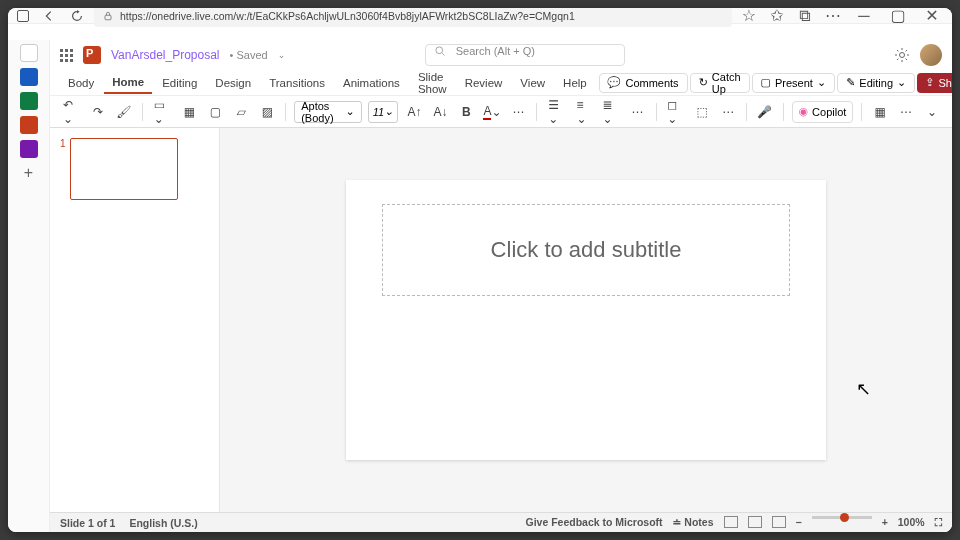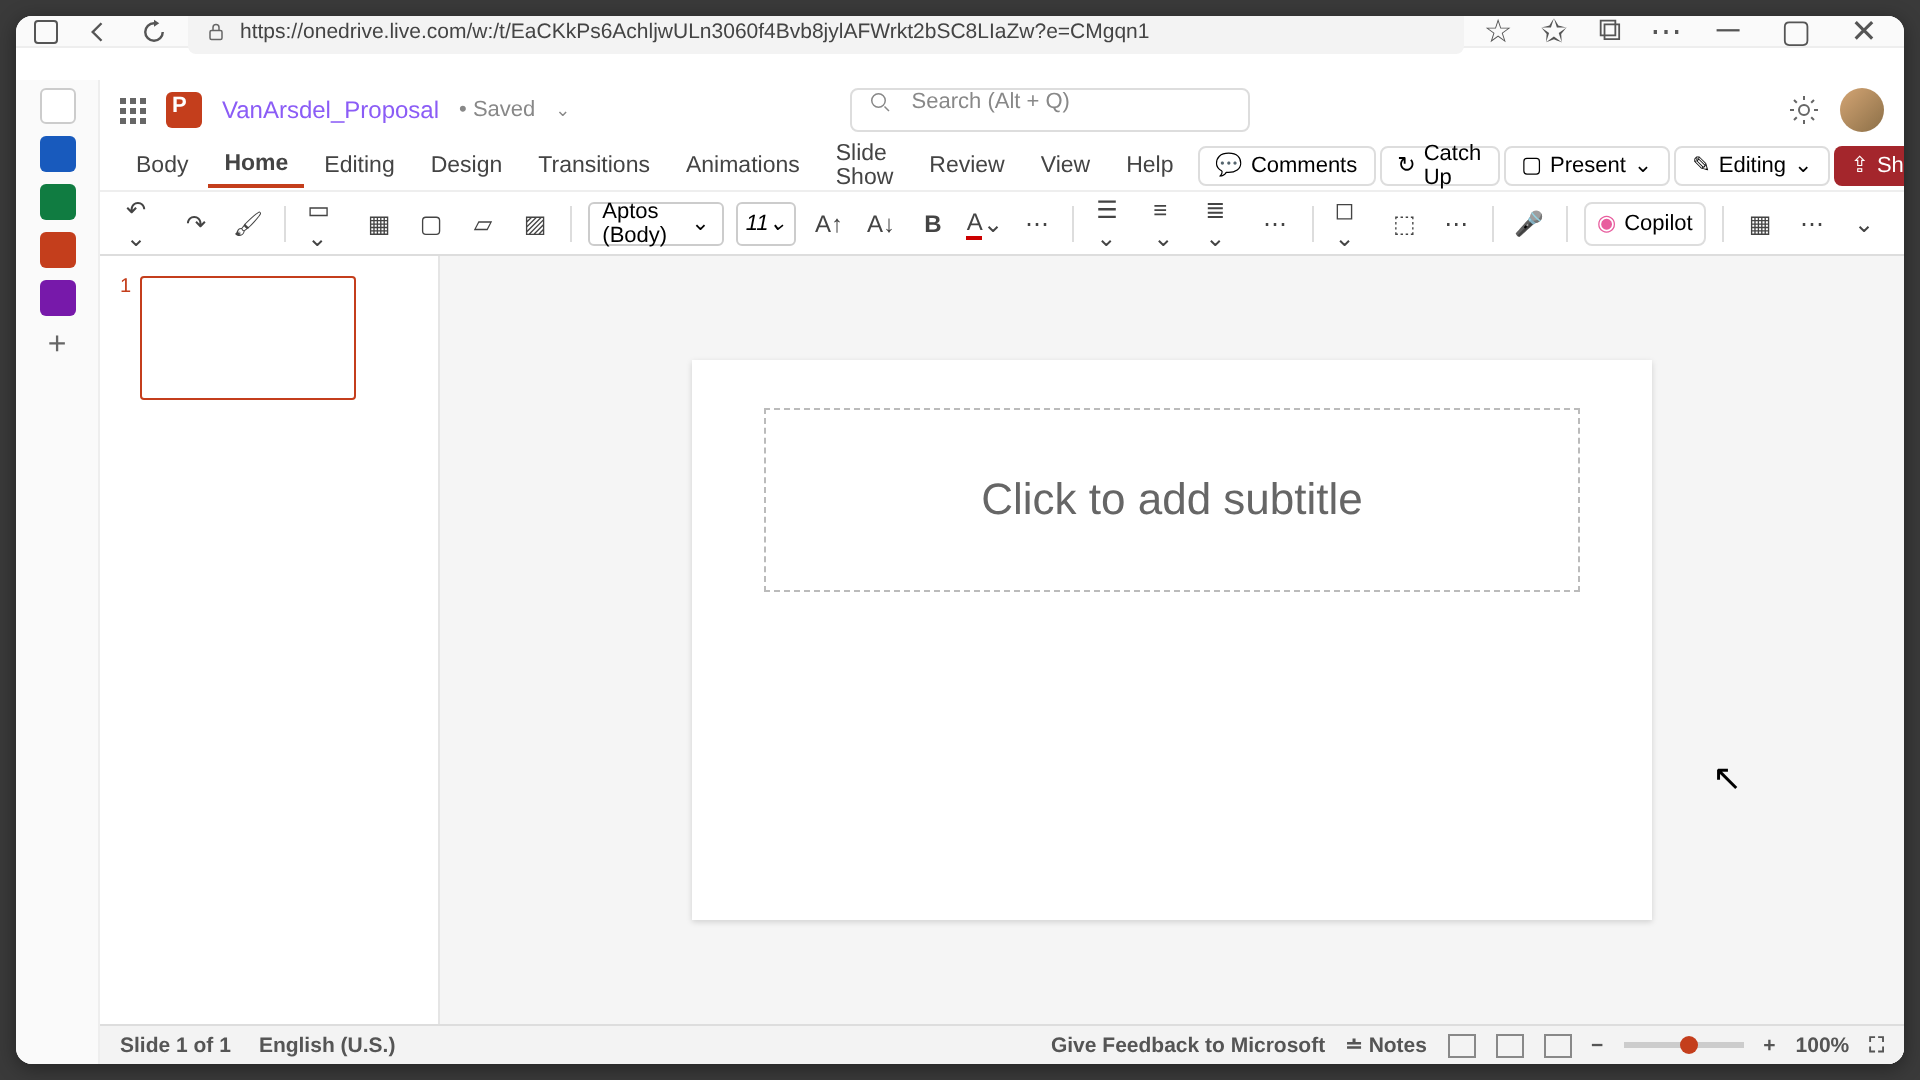--- a/index.html
+++ b/index.html
@@ -42,21 +42,21 @@
 .thumbs{width:170px;background:#fff;border-right:1px solid #e5e5e5;padding:10px;}
 .thumb-wrap{display:flex;gap:4px;}
 .tnum{font-size:10px;color:#c43e1c;}
 .thumb{width:108px;height:62px;background:#fff;border:1.5px solid #c43e1c;border-radius:2px;}
 .canvas{flex:1;display:flex;align-items:center;justify-content:center;position:relative;}
 .slide{width:480px;height:280px;background:#fff;box-shadow:0 1px 3px rgba(0,0,0,0.15);padding:24px 36px;}
 .ph{border:1px dashed #bbb;display:flex;align-items:center;justify-content:center;color:#666;}
 .ph-title{height:130px;font-size:34px;margin-bottom:12px;}
 .ph-sub{height:92px;font-size:22px;}
 .status{height:20px;background:#f3f3f3;border-top:1px solid #ddd;display:flex;align-items:center;padding:0 10px;font-size:10.5px;color:#555;gap:14px;font-weight:bold;}
-.st-right{margin-left:auto;display:flex;align-items:center;gap:10px;}
+.st-right{margin-left:auto;display:flex;gap:10px;}
 .view-ico{width:14px;height:12px;border:1px solid #888;}
 .zoom-slider{width:60px;height:3px;background:#ccc;position:relative;}
 .zoom-slider::after{content:"";position:absolute;left:28px;top:-3px;width:9px;height:9px;background:#c43e1c;border-radius:50%;}
 .cursor{position:absolute;top:378px;left:856px;font-size:18px;color:#000;pointer-events:none;}
 svg{display:block;}
 </style>
 </head>
 <body>
 
 <div class="frame">

